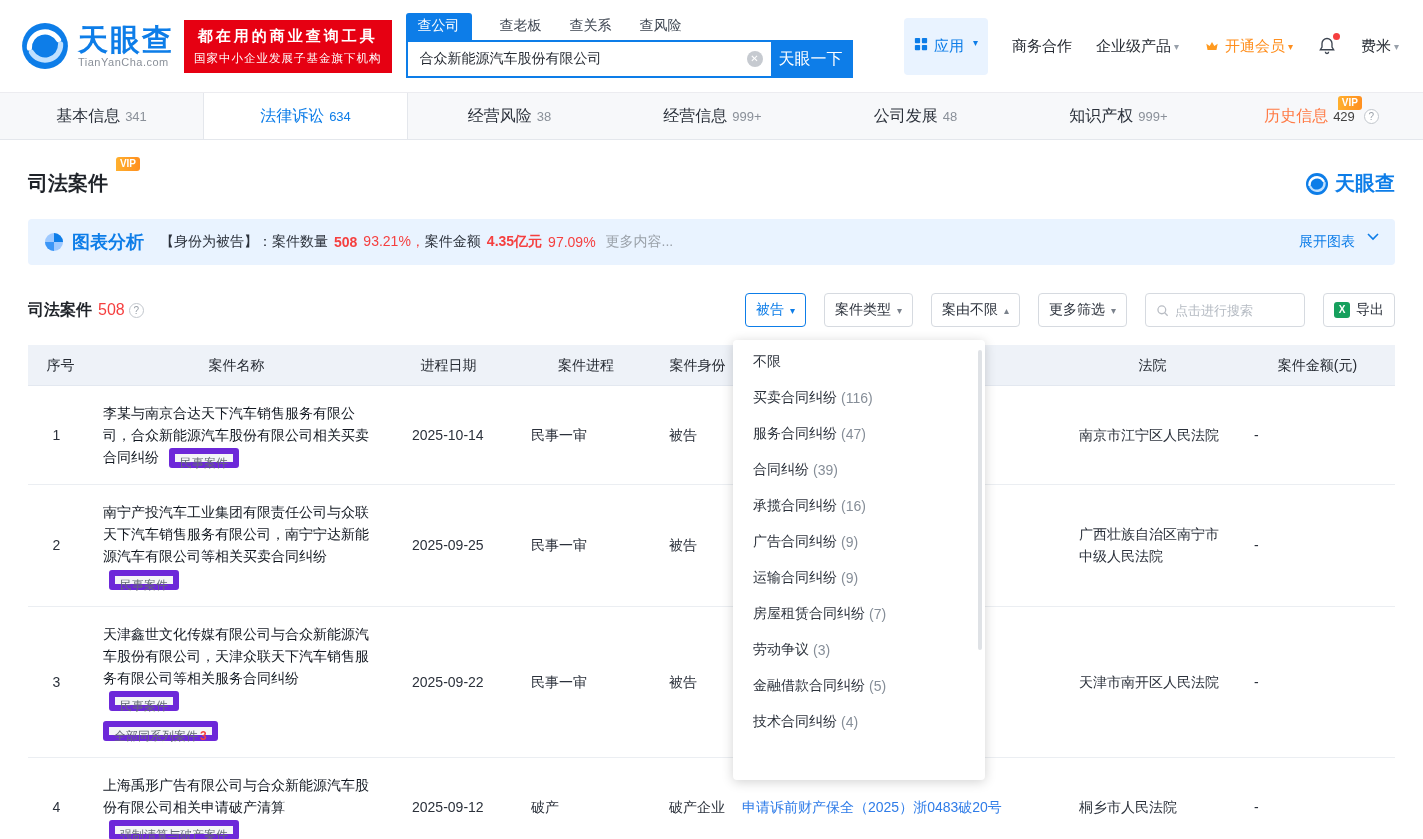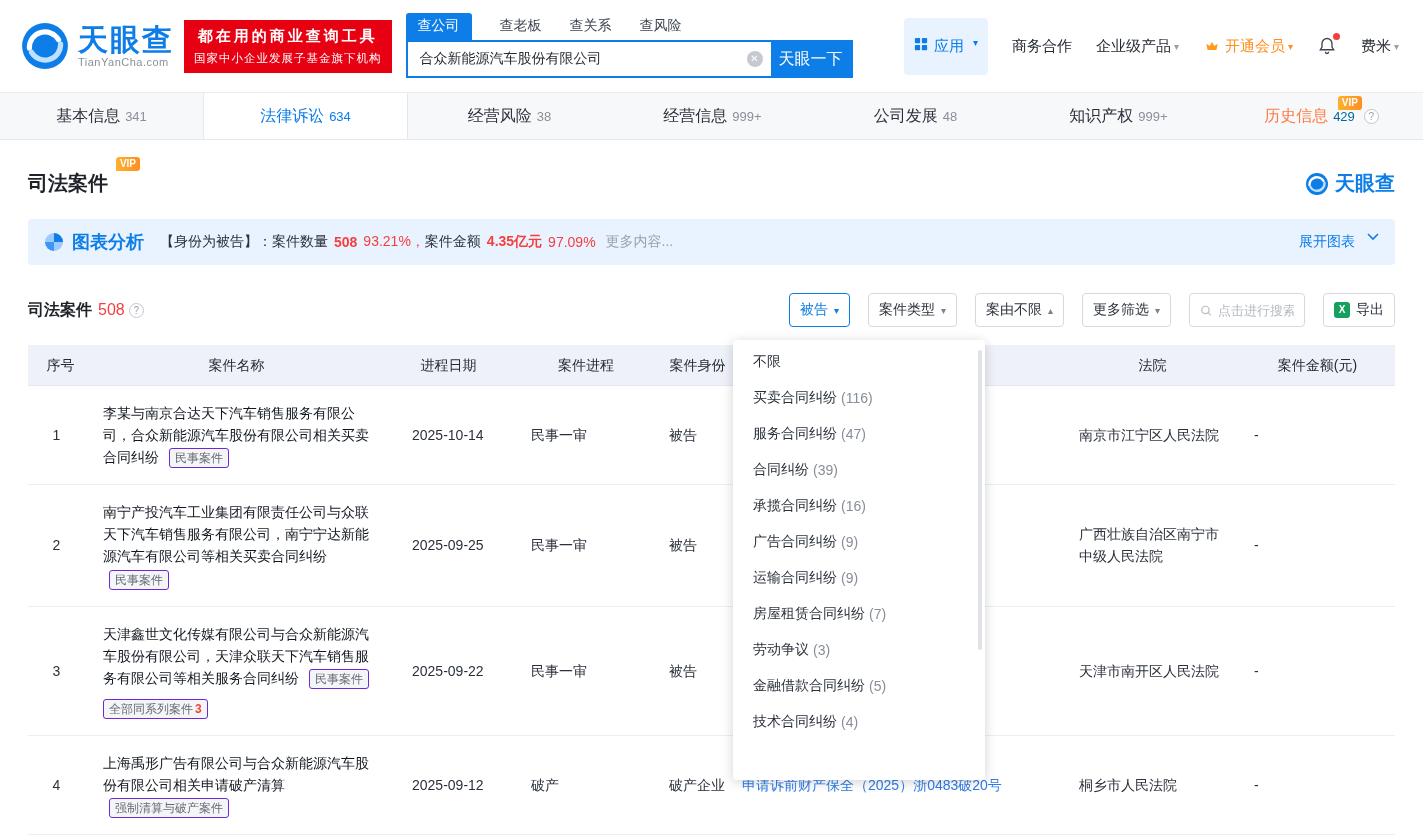--- a/index.html
+++ b/index.html
@@ -32,21 +32,21 @@
   .bell-wrap{position:relative;cursor:pointer;display:flex}
   .bell-dot{position:absolute;top:-3px;right:-3px;width:7px;height:7px;background:#f53f3f;border-radius:50%}
 
   
   .page-tabs{height:48px;background:#f7f8fa;border-top:1px solid #ececf0;border-bottom:1px solid #e4e7ec;display:flex}
   .ptab{flex:1;display:flex;align-items:center;justify-content:center;gap:5px;font-size:16px;color:#2b313b;cursor:pointer;position:relative}
   .ptab .cnt{font-size:13px;color:#8a9099}
   .ptab.active{background:#fff;color:#0d7de8;border-left:1px solid #e4e7ec;border-right:1px solid #e4e7ec}
   .ptab.active .cnt{color:#0d7de8}
   .ptab.vip-tab{color:#ff7a45}
-  .ptab.vip-tab .cnt{color:#0369a1}
+  .ptab.vip-tab .cnt{color:#404040}
   .vip-badge{background:linear-gradient(90deg,#ffb02e,#ff8f1f);color:#fff;font-size:10px;font-weight:bold;padding:0 4px;border-radius:3px 3px 3px 0;line-height:14px;display:inline-block}
   .ptab .vip-badge{position:absolute;left:58%;top:3px}
   .qmark{display:inline-block;width:15px;height:15px;border-radius:50%;border:1px solid #c2c7cd;color:#9aa1a9;font-size:10px;line-height:13px;text-align:center;margin-left:4px;background:#fff}
 
   
   .content{padding:0 28px}
   .sec-head{margin-top:30px;display:flex;align-items:center;justify-content:space-between}
   .sec-title{font-size:20px;font-weight:bold;position:relative;display:inline-block}
   .sec-title .vip-badge{position:absolute;top:-13px;right:-32px}
   .sec-logo{display:flex;align-items:center;gap:6px;cursor:pointer}
@@ -62,21 +62,21 @@
   .banner .expand{margin-left:auto;color:#0d7de8;cursor:pointer;display:flex;align-items:flex-start;gap:12px}
 
   .toolbar{margin-top:28px;display:flex;align-items:center}
   .tb-title{font-size:16px;font-weight:bold;color:#1f2329}
   .tb-count{font-size:16px;color:#f53f3f;margin-left:6px}
   .tb-right{margin-left:auto;display:flex;align-items:center;gap:18px}
   .fbtn{height:34px;display:flex;align-items:center;gap:6px;padding:0 10px;border:1px solid #d6dae0;border-radius:4px;background:#fff;font-size:14px;color:#2b313b;cursor:pointer}
   .fbtn .caret{margin-left:0;color:#7b828c}
   .fbtn.blue{border-color:#0d7de8;color:#0d7de8}
   .fbtn.blue .caret{color:#0d7de8}
-  .fsearch{width:116px;height:34px;border:1px solid #d6dae0;border-radius:4px;display:flex;align-items:center;gap:6px;padding:0 10px;background:#fff}
+  .fsearch{width:160px;height:34px;border:1px solid #d6dae0;border-radius:4px;display:flex;align-items:center;gap:6px;padding:0 10px;background:#fff}
   .fsearch input{border:0;outline:none;width:100%;font-size:13px;color:#333;font-family:inherit}
   .fsearch input::placeholder{color:#b4bac2}
   .xls{width:16px;height:16px;background:#16a05d;border-radius:3px;color:#fff;font-size:10px;font-weight:bold;line-height:16px;text-align:center;display:inline-block}
 
   
   .table{margin-top:18px}
   .trow{display:flex;align-items:stretch;border-bottom:1px solid #ebeef2}
   .td{display:flex;align-items:center;padding:14px 8px 14px 14px;font-size:14px;color:#2b313b;line-height:22px}
   .thead{background:#eef2f8;border-bottom:1px solid #e3e8f0}
   .thead .td{height:40px;padding:0 4px;justify-content:center;color:#262b33}
@@ -84,21 +84,21 @@
   .c-name{width:287px}
   .tbody .c-name{display:block;padding:16px 10px}
   .c-date{width:137px;padding-left:32px}
   .c-proc{width:138px}
   .c-role{width:85px}
   .c-cause{width:160px;white-space:nowrap;overflow:visible;padding-left:2px}
   .c-caseno{width:165px}
   .c-court{width:175px}
   .c-amount{width:155px}
   .case-name{color:#121821;cursor:pointer}
-  .tag{display:inline-block;margin-left:6px;padding:0 5px;height:20px;line-height:18px;font-size:12px;color:#646b75;background:#f4f5f7;border:1px solid #6d28d9;border-radius:3px;vertical-align:middle;white-space:nowrap}
+  .tag{display:inline-block;margin-left:6px;padding:0 5px;height:20px;line-height:18px;font-size:12px;color:#646b75;background:#f4f5f7;border:6px solid #6d28d9;border-radius:3px;vertical-align:middle;white-space:nowrap}
   .series{margin-top:8px}
   .series .tag{margin-left:0;cursor:pointer}
   .tag .red{margin-left:2px}
   .blue-link{color:#2f7ce8;cursor:pointer}
 
   
   .dropdown{position:absolute;left:733px;top:340px;width:252px;height:440px;background:#fff;border-radius:4px;box-shadow:0 2px 12px rgba(0,0,0,.18);z-index:50;padding:4px 0;overflow:hidden}
   .dd-item{display:flex;align-items:center;height:36px;padding:0 20px;font-size:14px;color:#2b313b;cursor:pointer}
   .dd-count{margin-left:4px;color:#868e98}
   .dd-scroll{position:absolute;right:3px;top:10px;width:4px;height:300px;background:#dfe2e6;border-radius:2px;cursor:pointer}

